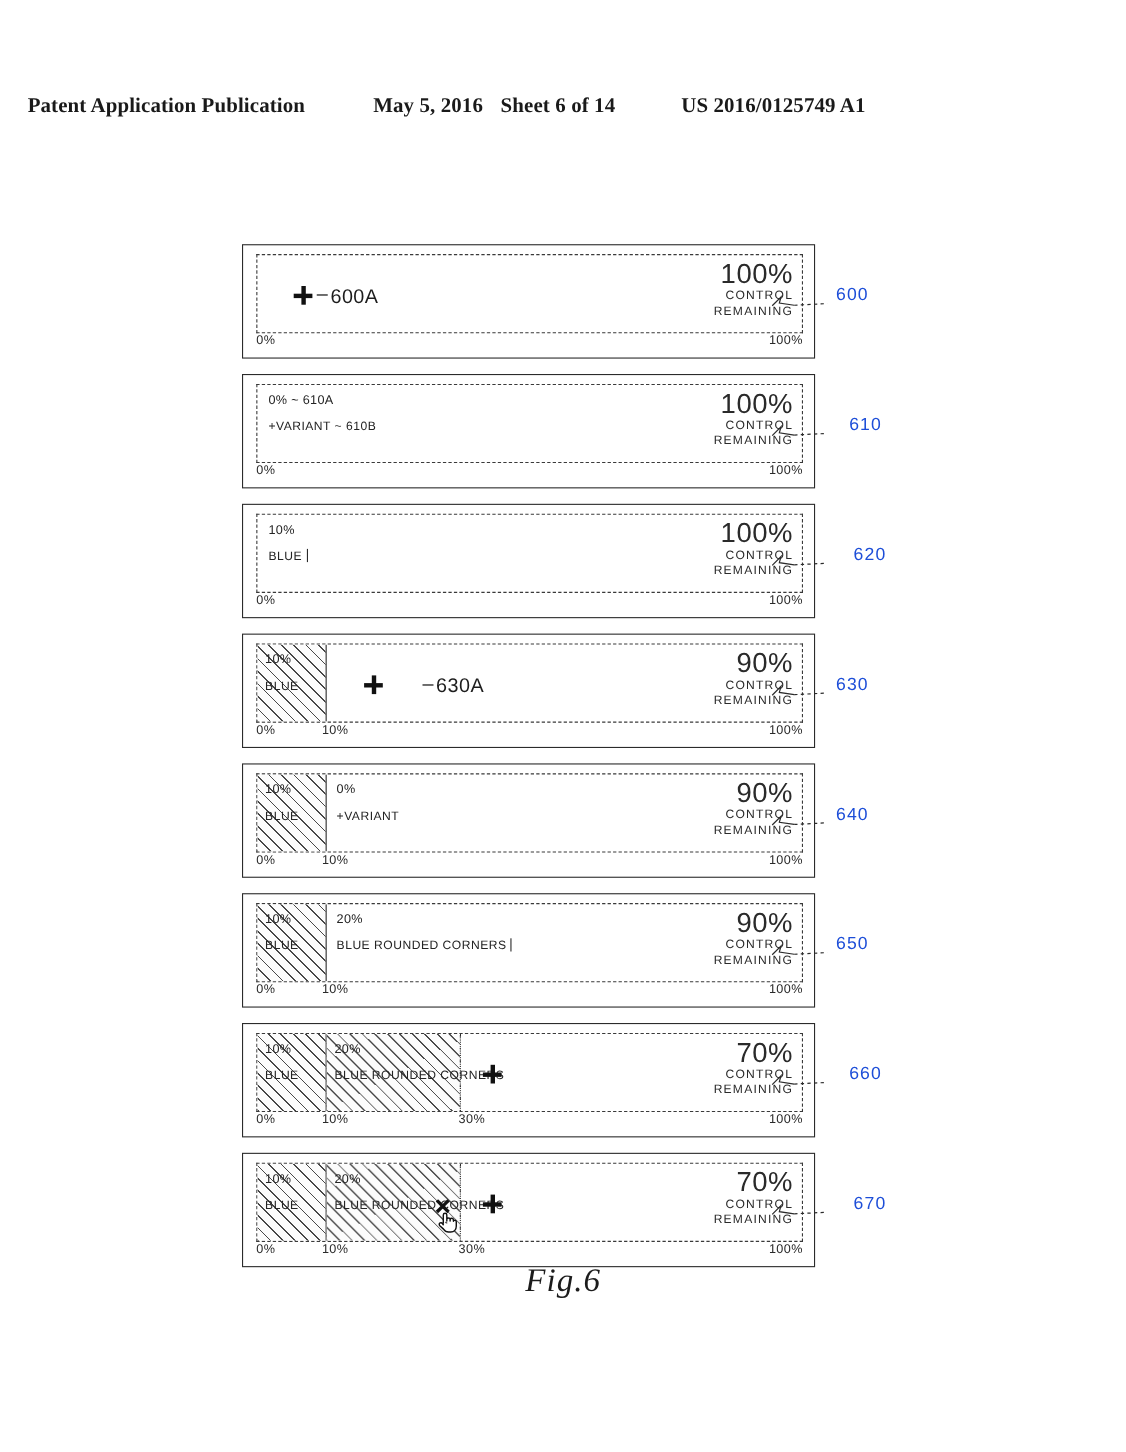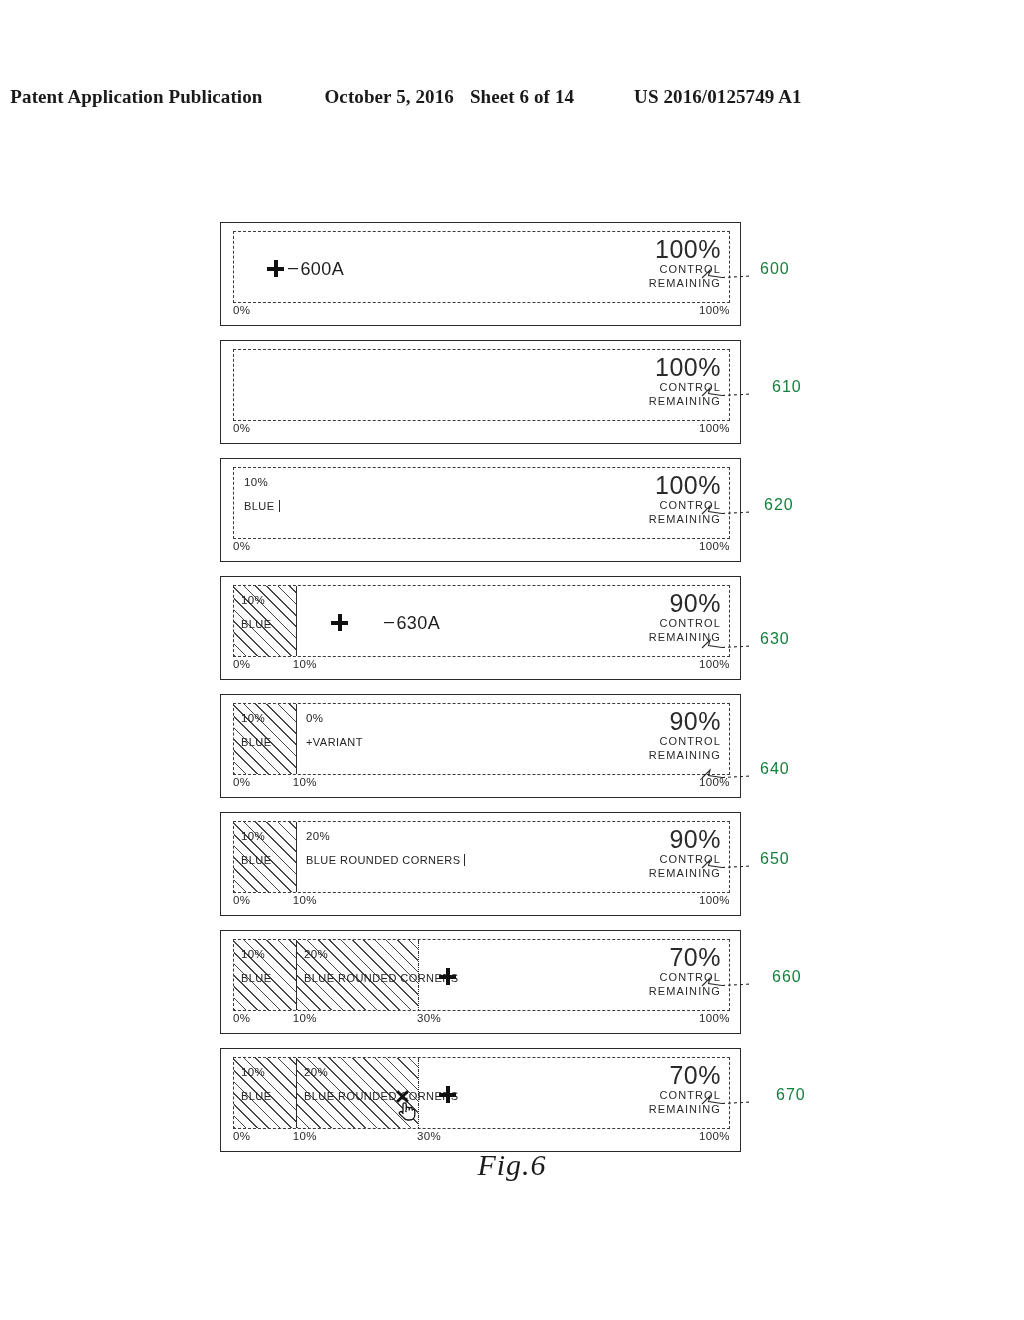--- a/index.html
+++ b/index.html
@@ -188,21 +188,21 @@
 
   
   .hand-cursor{position:absolute;z-index:8;width:20px;height:24px;}
 
   
   .ref{
     position:absolute;
     left:540px;
     font-size:16px;
     letter-spacing:1px;
-    color:#15803d;
+    color:#1d4ed8;
     white-space:nowrap;
   }
   .ref svg{position:absolute;left:-60px;top:2px;}
 
   
   #fig-caption{
     position:absolute;
     left:0;top:1148px;width:1024px;
     text-align:center;
     font-family:"Liberation Serif", serif;
@@ -210,21 +210,21 @@
     font-size:30px;
     color:#1c1c1c;
     letter-spacing:1px;
   }
 </style>
 </head>
 <body>
 
 <div id="page-header">
   <span class="h-pub">Patent Application Publication</span>
-  <span class="h-date">October 5, 2016</span>
+  <span class="h-date">May 5, 2016</span>
   <span class="h-sheet">Sheet 6 of 14</span>
   <span class="h-num">US 2016/0125749 A1</span>
 </div>
 
 <div id="figure">
     <div class="panel">
       <div class="panel-inner">
         <span class="plus-cursor" style="left: 33px; top: 28px;"></span>
         <span class="inline-callout" style="left: 52px; top: 27px;"><span class="lead">–</span><span>600A</span></span>
         <div class="remaining">
@@ -237,20 +237,24 @@
         <span class="tick" style="left: 0px;">0%</span>
         <span class="tick" style="right: 0px;">100%</span>
       </div>
     </div>
     <div class="ref" style="top: 38px;"><svg width="58" height="26" viewBox="0 0 58 26">
         <path d="M2 16 L10 8 L8.5 13.5 L22 15.5" fill="none" stroke="#2b2b2b" stroke-width="1.1"></path>
         <path d="M22 15.5 L52 14" fill="none" stroke="#2b2b2b" stroke-width="1.1" stroke-dasharray="3 3"></path>
       </svg><span style="margin-left: 0px;">600</span></div>
     <div class="panel">
       <div class="panel-inner">
+        <div class="free-region" style="left: 10px;">
+          <div class="f-pct">0% ~ 610A</div>
+          <div class="f-label"><span>+VARIANT ~ 610B</span></div>
+        </div>
         <div class="remaining">
           <div class="r-pct">100%</div>
           <div class="r-l1">CONTROL</div>
           <div class="r-l2">REMAINING</div>
         </div>
       </div>
       <div class="axis">
         <span class="tick" style="left: 0px;">0%</span>
         <span class="tick" style="right: 0px;">100%</span>
       </div>
@@ -272,21 +276,21 @@
         </div>
       </div>
       <div class="axis">
         <span class="tick" style="left: 0px;">0%</span>
         <span class="tick" style="right: 0px;">100%</span>
       </div>
     </div>
     <div class="ref" style="top: 274px;"><svg width="58" height="26" viewBox="0 0 58 26">
         <path d="M2 16 L10 8 L8.5 13.5 L22 15.5" fill="none" stroke="#2b2b2b" stroke-width="1.1"></path>
         <path d="M22 15.5 L52 14" fill="none" stroke="#2b2b2b" stroke-width="1.1" stroke-dasharray="3 3"></path>
-      </svg><span style="margin-left: 4px;">620</span></div>
+      </svg><span style="margin-left: 16px;">620</span></div>
     <div class="panel">
       <div class="panel-inner">
         <div class="blocks">
           <div class="block" style="width: 63px;">
             <div class="b-pct">10%</div>
             <div class="b-label">BLUE</div>
           </div>
         </div>
         <span class="plus-cursor" style="left: 97px; top: 28px;"></span>
         <span class="inline-callout" style="left: 116px; top: 27px; margin-left: 32px;"><span class="lead">–</span><span>630A</span></span>
@@ -295,21 +299,21 @@
           <div class="r-l1">CONTROL</div>
           <div class="r-l2">REMAINING</div>
         </div>
       </div>
       <div class="axis">
         <span class="tick" style="left: 0px;">0%</span>
         <span class="tick" style="left: 59.64px;">10%</span>
         <span class="tick" style="right: 0px;">100%</span>
       </div>
     </div>
-    <div class="ref" style="top: 408px; text-align: right;"><svg width="58" height="26" viewBox="0 0 58 26">
+    <div class="ref" style="top: 392px; text-align: right;"><svg width="58" height="26" viewBox="0 0 58 26">
         <path d="M2 16 L10 8 L8.5 13.5 L22 15.5" fill="none" stroke="#2b2b2b" stroke-width="1.1"></path>
         <path d="M22 15.5 L52 14" fill="none" stroke="#2b2b2b" stroke-width="1.1" stroke-dasharray="3 3"></path>
       </svg><span style="margin-left: 0px;">630</span></div>
     <div class="panel">
       <div class="panel-inner">
         <div class="blocks">
           <div class="block" style="width: 63px;">
             <div class="b-pct">10%</div>
             <div class="b-label">BLUE</div>
           </div>
@@ -323,21 +327,21 @@
           <div class="r-l1">CONTROL</div>
           <div class="r-l2">REMAINING</div>
         </div>
       </div>
       <div class="axis">
         <span class="tick" style="left: 0px;">0%</span>
         <span class="tick" style="left: 59.64px;">10%</span>
         <span class="tick" style="right: 0px;">100%</span>
       </div>
     </div>
-    <div class="ref" style="top: 510px; margin-top: 28px;"><svg width="58" height="26" viewBox="0 0 58 26">
+    <div class="ref" style="top: 510px;"><svg width="58" height="26" viewBox="0 0 58 26">
         <path d="M2 16 L10 8 L8.5 13.5 L22 15.5" fill="none" stroke="#2b2b2b" stroke-width="1.1"></path>
         <path d="M22 15.5 L52 14" fill="none" stroke="#2b2b2b" stroke-width="1.1" stroke-dasharray="3 3"></path>
       </svg><span style="margin-left: 0px;">640</span></div>
     <div class="panel">
       <div class="panel-inner">
         <div class="blocks">
           <div class="block" style="width: 63px;">
             <div class="b-pct">10%</div>
             <div class="b-label">BLUE</div>
           </div>

